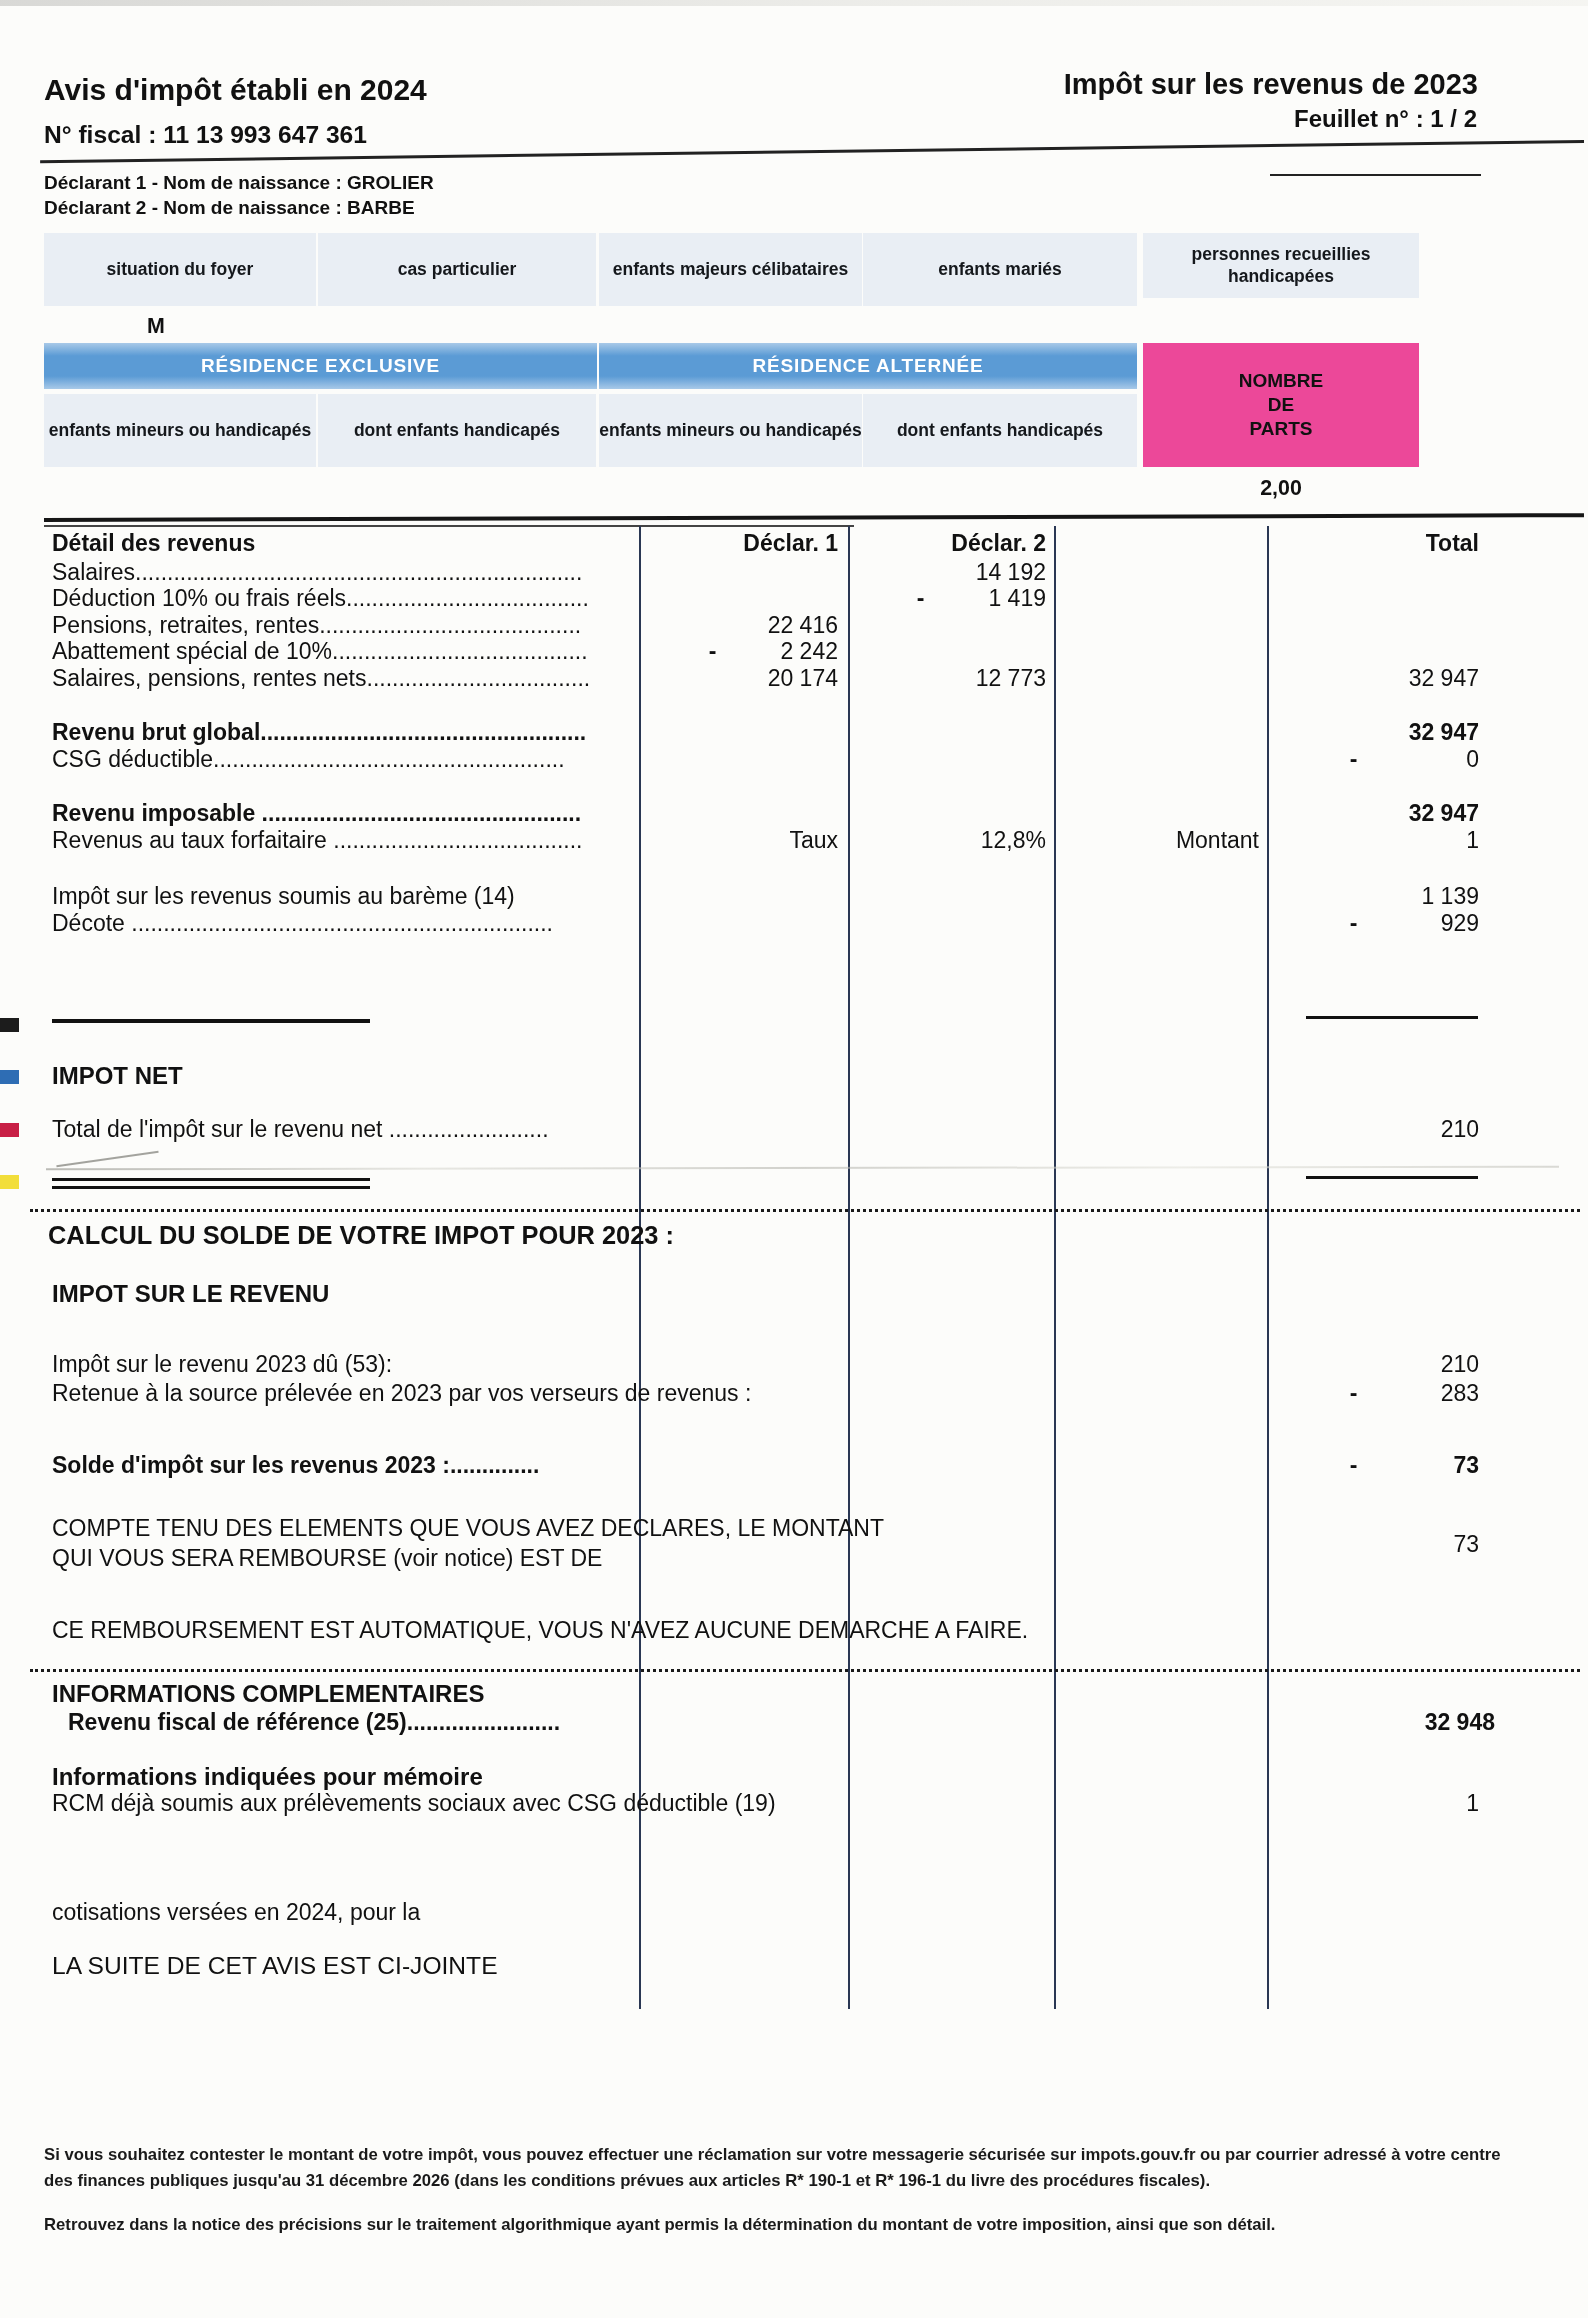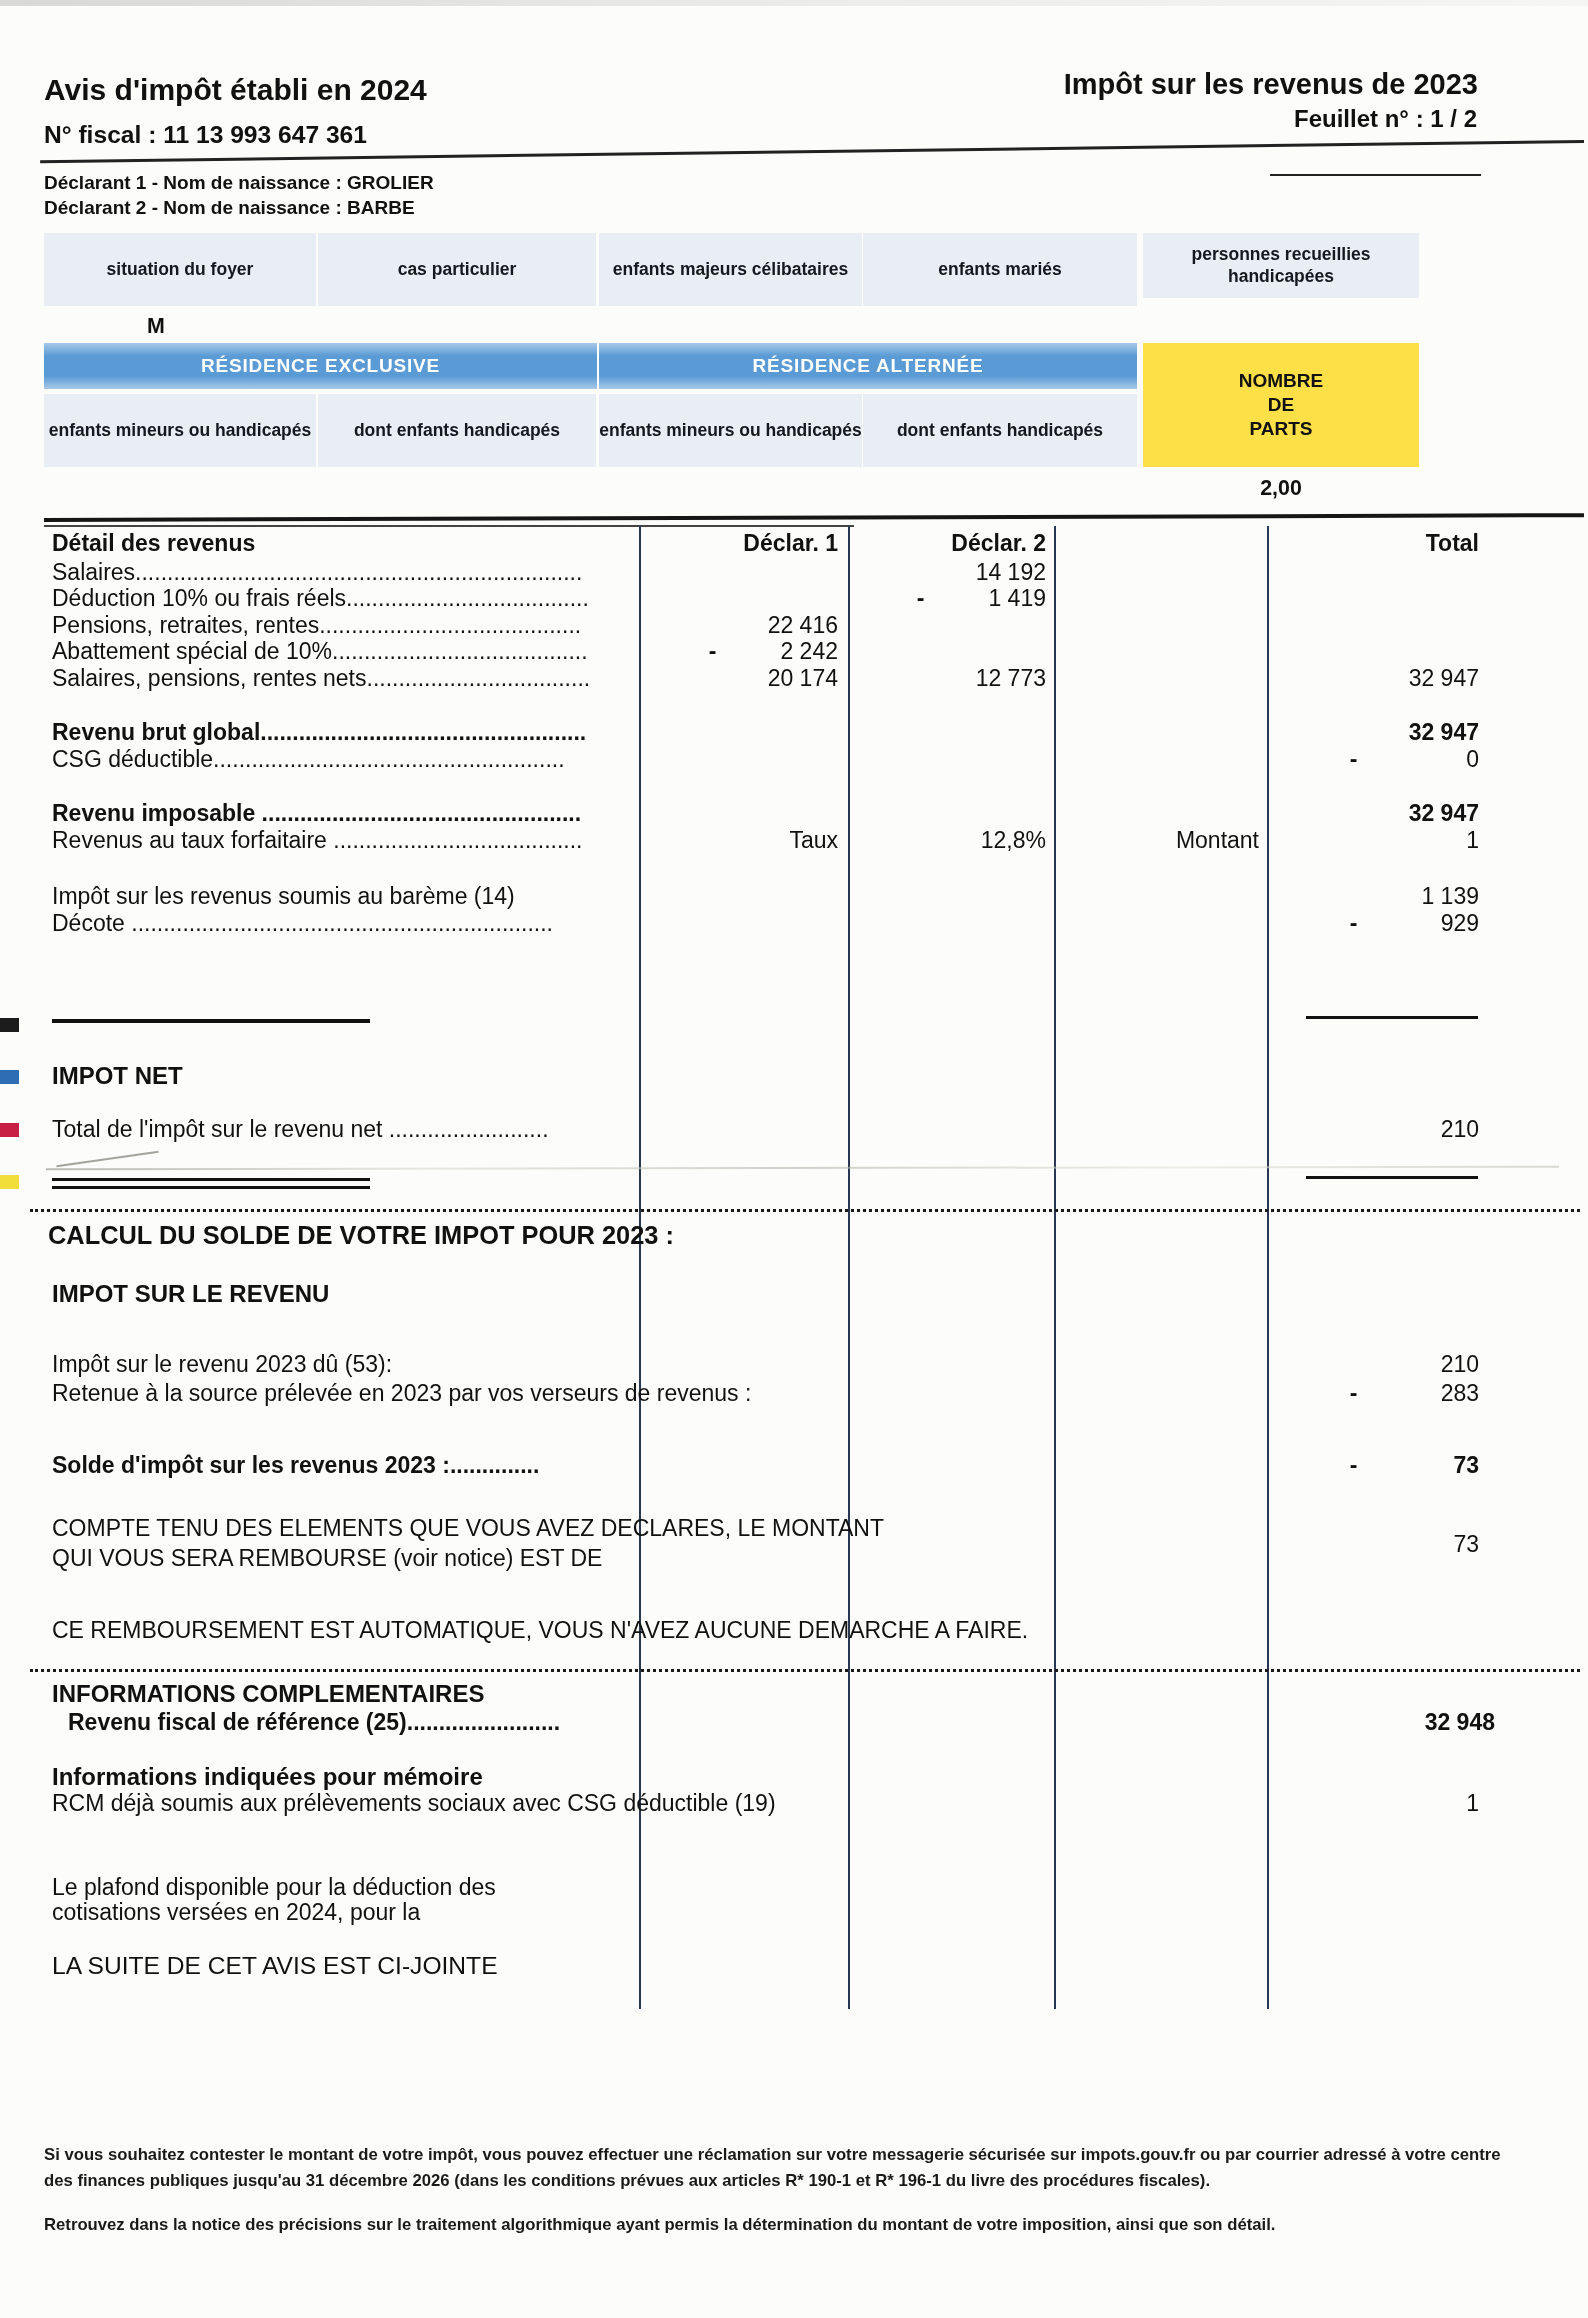--- a/index.html
+++ b/index.html
@@ -17,21 +17,21 @@
   .sheet-rule{position:absolute;left:1270px;top:174px;width:211px;height:2.4px;background:#222;}
   .decl1{position:absolute;left:44px;top:172px;font-size:19px;font-weight:700;}
   .decl2{position:absolute;left:44px;top:197px;font-size:19px;font-weight:700;}
   
   .hcell{position:absolute;background:#e9eef4;display:flex;align-items:center;justify-content:center;
         text-align:center;font-size:17.5px;font-weight:700;line-height:21.4px;color:#15181c;}
   .banner{position:absolute;top:343px;height:46px;display:flex;align-items:center;justify-content:center;
         color:#fff;font-size:19px;font-weight:700;letter-spacing:0.8px;
         background:linear-gradient(#a8c9e8,#5b9bd5 28%,#5b9bd5 72%,#a8c9e8);}
   .situation-val{position:absolute;left:147px;top:314px;font-size:21.4px;font-weight:700;}
-  .parts-cell{position:absolute;left:1143px;top:343px;width:276px;height:124px;background:#fde047;
+  .parts-cell{position:absolute;left:1143px;top:343px;width:276px;height:124px;background:#ec4899;
         display:flex;flex-direction:column;align-items:center;justify-content:center;
         font-size:19px;font-weight:700;line-height:24px;}
   .parts-val{position:absolute;left:1143px;top:476px;width:276px;text-align:center;font-size:21.4px;font-weight:700;}
   
   .top-rule{position:absolute;left:44px;top:518px;width:1540px;height:4px;background:#161616;
         transform:rotate(-0.18deg);transform-origin:left center;}
   .top-rule2{position:absolute;left:44px;top:525px;width:810px;height:1.6px;background:#444;}
   .vline{position:absolute;top:526px;height:1483px;width:1.6px;background:#2a3753;}
   .vl1{left:639px}.vl2{left:848px}.vl3{left:1054px}.vl4{left:1267px}
   
@@ -278,23 +278,20 @@
   </div>
 
   <div class="sec" style="top:1763px;">Informations indiquées pour mémoire</div>
   <div class="row" style="top:1790px;">
     <span class="lbl wide">RCM déjà soumis aux prélèvements sociaux avec CSG déductible (19)</span>
     <span class="val vt">
         <span class="num">1</span>
       </span>
   </div>
 
-  <div class="row" style="top:1874px;">
-    <span class="lbl wide">Le plafond disponible pour la déduction des</span>
-  </div>
   <div class="row" style="top:1899px;">
     <span class="lbl wide">cotisations versées en 2024, pour la</span>
   </div>
 
   <div class="row" style="top:1952px;font-size:24.6px;">
     <span class="lbl wide">LA SUITE DE CET AVIS EST CI-JOINTE</span>
   </div>
 
   <div class="mark mk-black"></div>
   <div class="mark mk-blue"></div>

